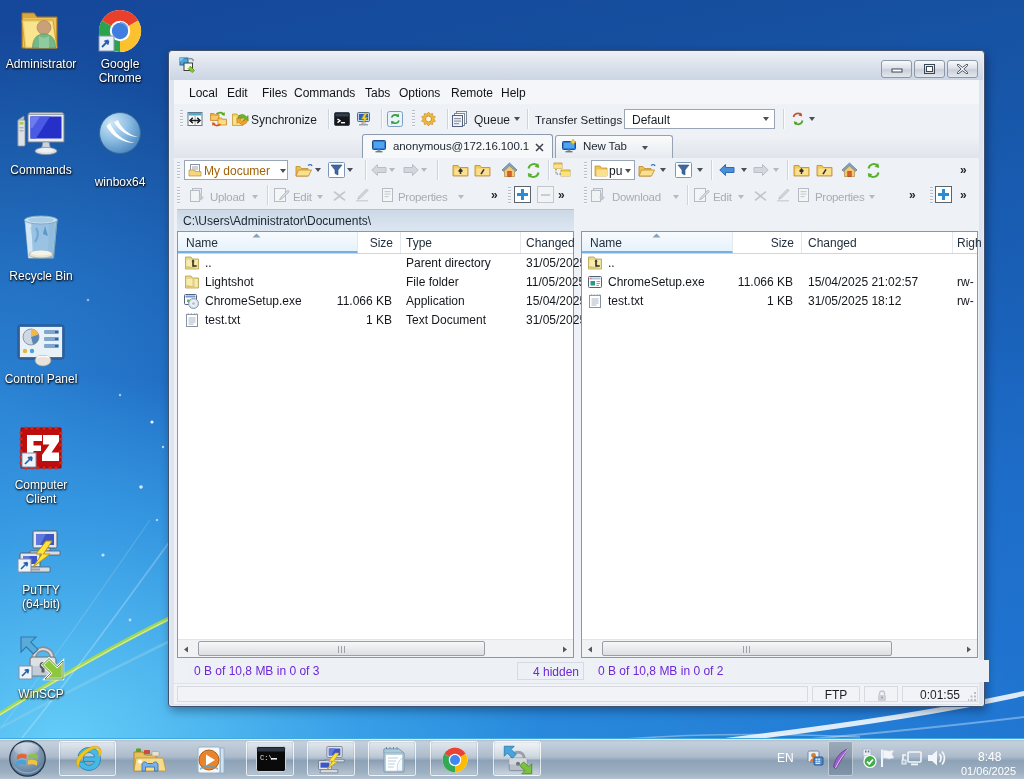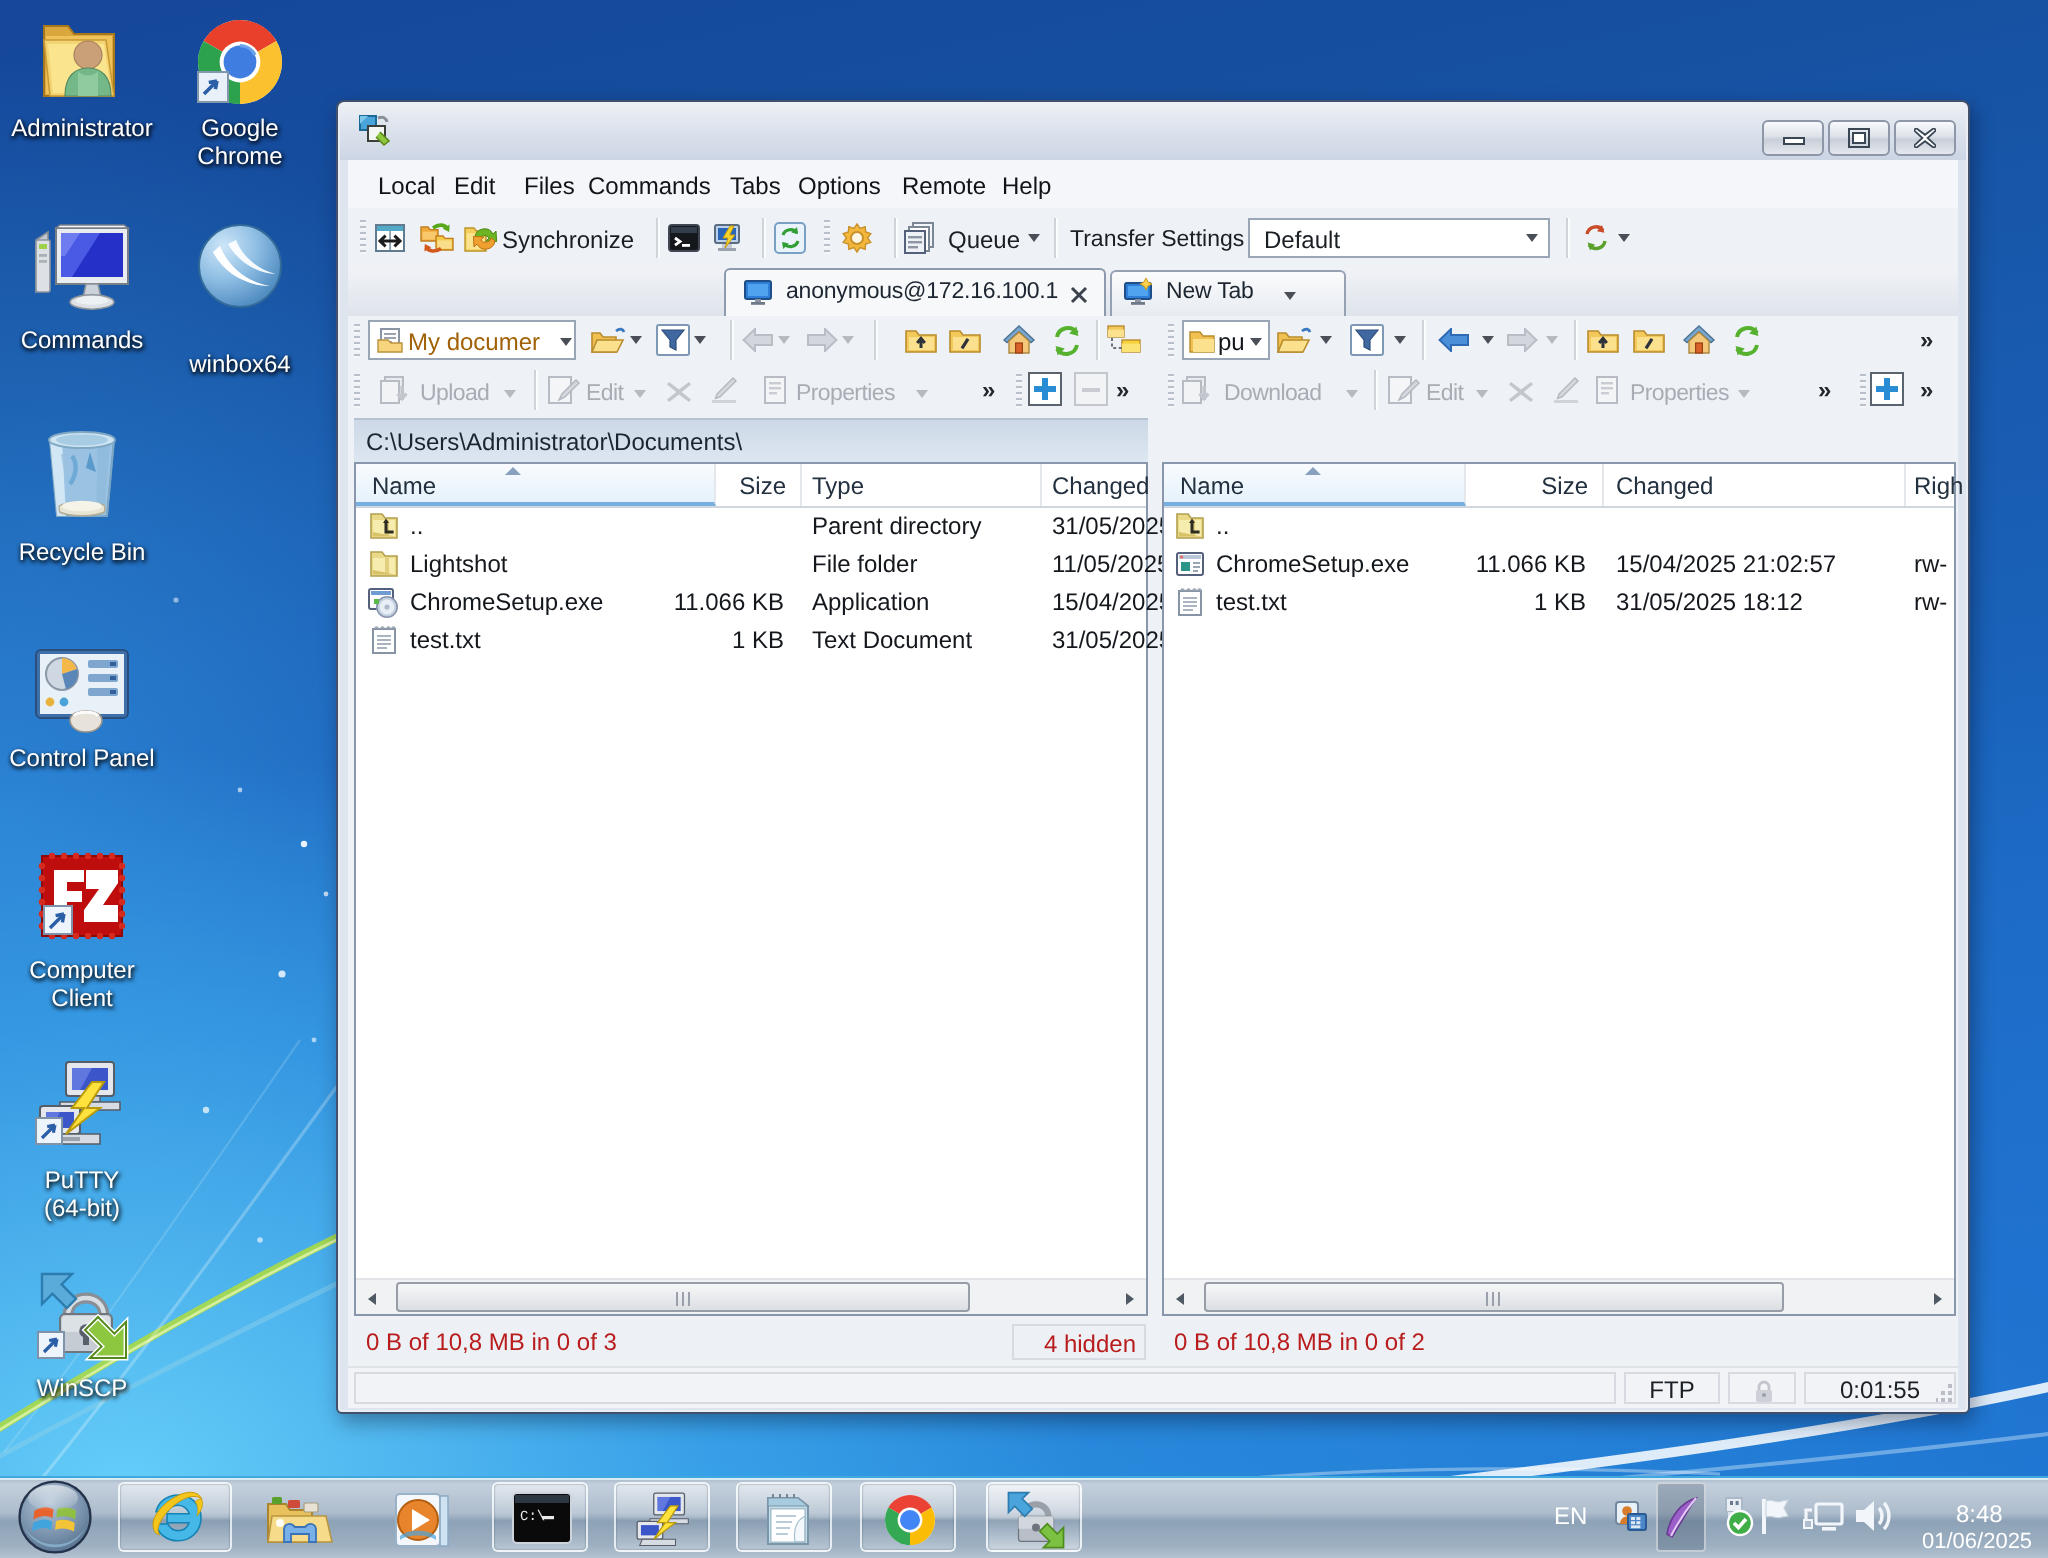--- a/index.html
+++ b/index.html
@@ -48,21 +48,21 @@
   .pathrow { position:absolute; top:129px; height:22px; border-top:1px solid #b4c2d2; background:linear-gradient(#ccd8e6,#dde7f2);
              font-size:12px; color:#1b2531; line-height:22px; }
 
   .panel { position:absolute; top:151px; height:427px; background:#fff; border:1px solid #8897ac; }
   .phead { position:absolute; left:0; top:0; right:0; height:22px; background:#fff; border-bottom:1px solid #cfd6de;
            font-size:12px; color:#23303f; }
   .phead .col { position:absolute; top:0; bottom:0; border-right:1px solid #e4e7eb; }
   .frow { position:absolute; height:19px; font-size:12px; color:#14181d; line-height:19px; white-space:nowrap; }
   .hsb { position:absolute; left:0; right:0; bottom:0; height:18px; background:#f1f2f4; border-top:1px solid #e2e4e8; }
 
-  .pstat { position:absolute; top:580px; height:22px; background:#edf0f4; font-size:12px; color:#b91c1c; }
+  .pstat { position:absolute; top:580px; height:22px; background:#edf0f4; font-size:12px; color:#6d28d9;margin-left:11px; }
   .cell { position:absolute; top:2px; bottom:2px; border:1px solid #d7dbe1; }
 
   #mainstat { position:absolute; left:0; bottom:0; width:100%; height:21px; background:#f1f3f6; border-top:1px solid #e0e2e6;
               font-size:12px; color:#1a1f26; }
 
   
   #taskbar { position:absolute; left:0; top:738px; width:1024px; height:41px;
              background:linear-gradient(#9fb0c2 0%, #c3cfdc 10%, #adbccc 45%, #8ea2b7 55%, #9db0c2 85%, #b4c2d1 100%); }
   #taskbar::before { content:""; position:absolute; left:0; top:0; width:100%; height:1px; background:#3fa8dc; }
   #taskbar::after { content:""; position:absolute; left:0; top:1px; width:100%; height:1px; background:rgba(225,242,250,0.85); }

